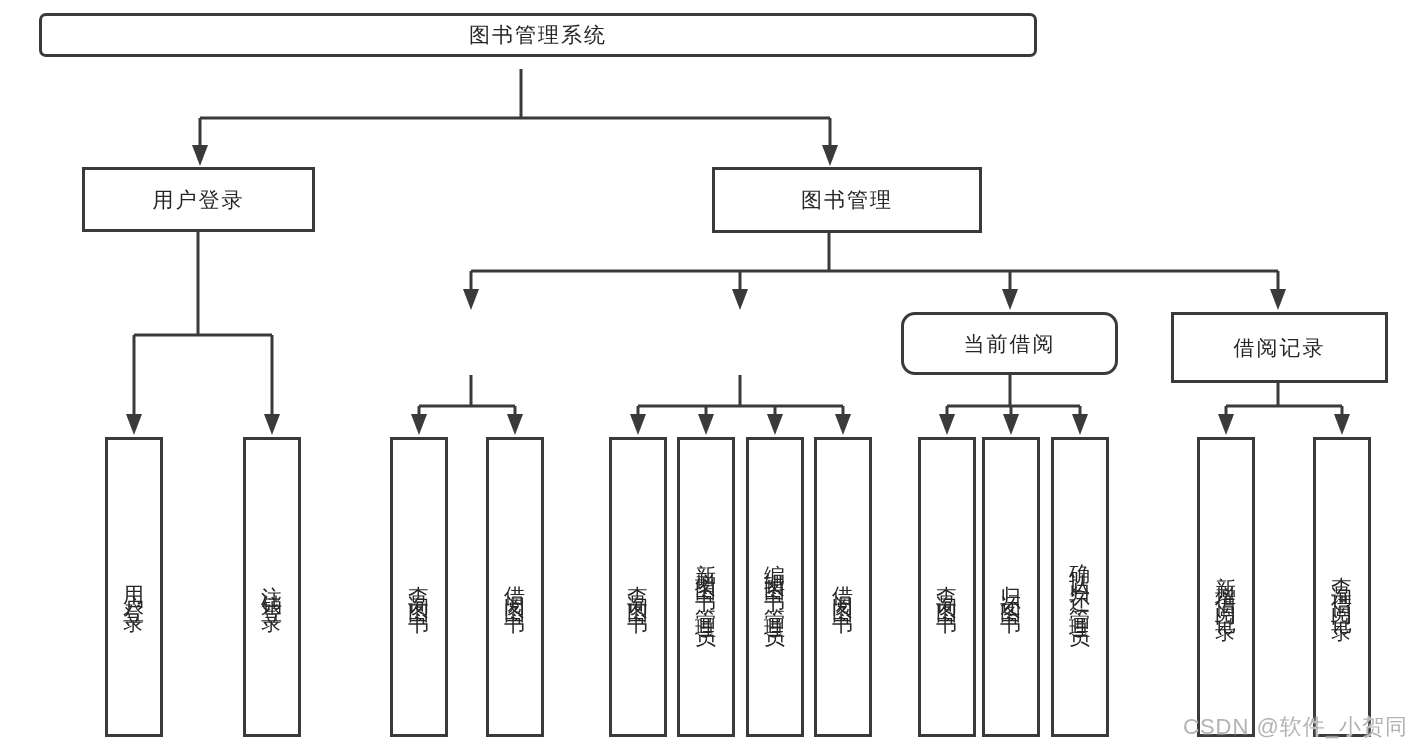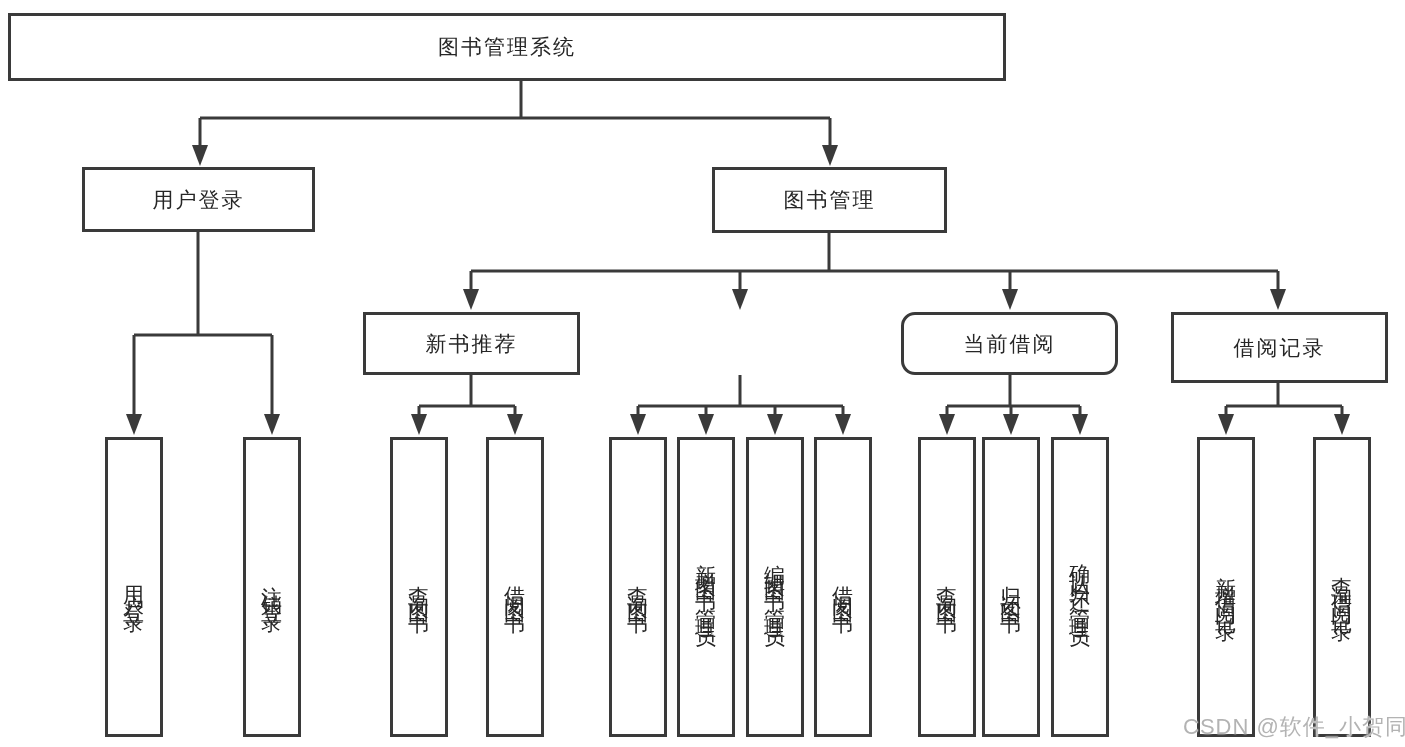--- a/index.html
+++ b/index.html
@@ -105,26 +105,25 @@
       <use href="#ah" x="775" y="435"></use>
       <use href="#ah" x="843" y="435"></use>
       <use href="#ah" x="947" y="435"></use>
       <use href="#ah" x="1011" y="435"></use>
       <use href="#ah" x="1080" y="435"></use>
       <use href="#ah" x="1226" y="435"></use>
       <use href="#ah" x="1342" y="435"></use>
     </g>
   </svg>
 
-  <div class="box box-h" style="left:8px;top:13px;width:998px;height:68px;">图书管理系统</div>
+  <div class="box box-h" style="left:39px;top:13px;width:998px;height:44px;border-radius:7px;">图书管理系统</div>
 
   <div class="box box-h" style="left:82px;top:167px;width:233px;height:65px;">用户登录</div>
-  <div class="box box-h" style="left:712px;top:167px;width:235px;height:66px;font-family:Liberation Mono, monospace;">图书管理</div>
+  <div class="box box-h" style="left:712px;top:167px;width:270px;height:66px;font-family:Liberation Mono, monospace;">图书管理</div>
 
-  <div class="box box-h" style="left:363px;top:312px;width:217px;height:63px;">新书推荐</div>
   <div class="box box-h" style="left:901px;top:312px;width:217px;height:63px;border-radius:14px;">当前借阅</div>
   <div class="box box-h" style="left:1171px;top:312px;width:217px;height:71px;">借阅记录</div>
 
   <div class="box box-v" style="left:105px;top:437px;width:58px;height:300px;">
     <span class="vtext">用户登录</span>
   </div>
   <div class="box box-v" style="left:243px;top:437px;width:58px;height:300px;">
     <span class="vtext">注销登录</span>
   </div>
 

